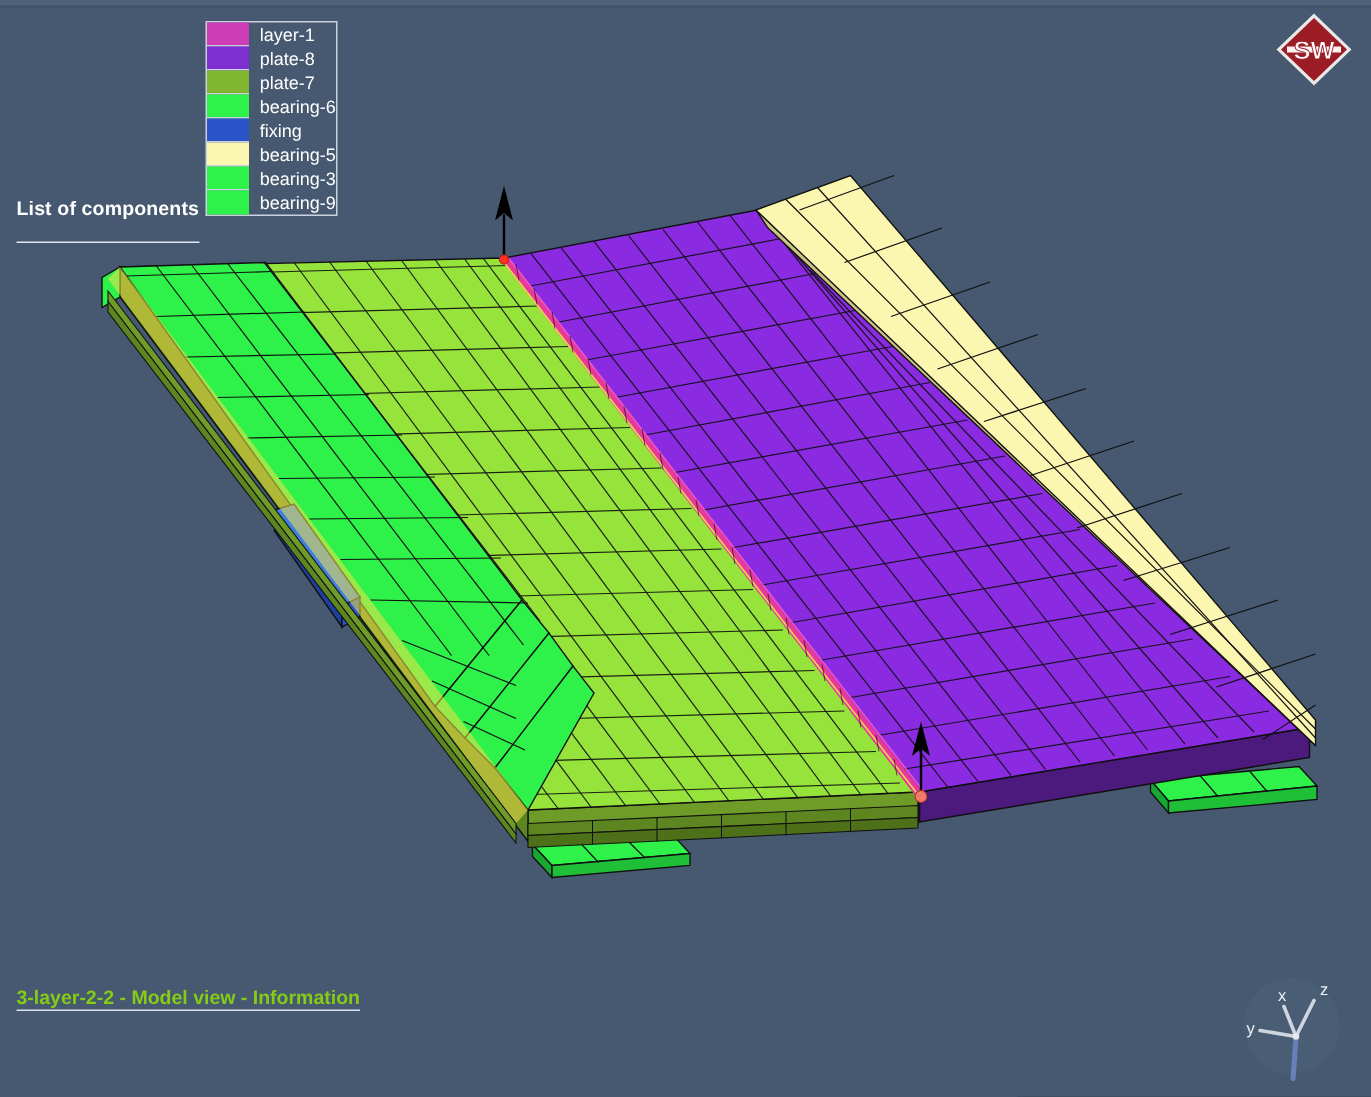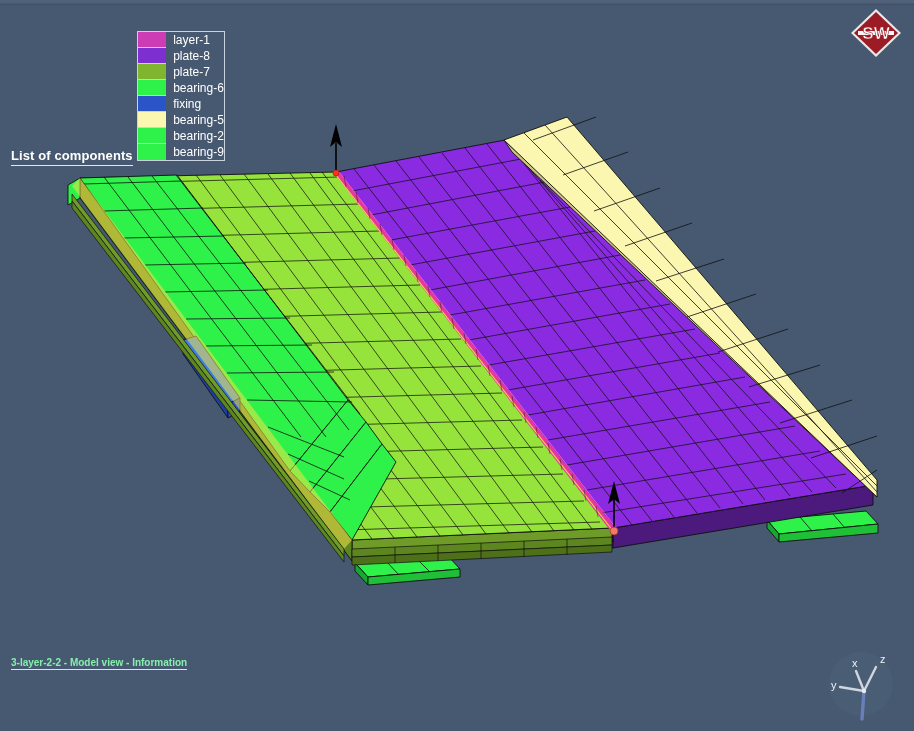--- a/index.html
+++ b/index.html
@@ -40,26 +40,26 @@
     top: 9px;
     z-index: 30;
     user-select: none;
   }
   #legend-title {
     color: #ffffff;
     font-size: 13px;
     font-weight: bold;
     letter-spacing: 0.1px;
     border-bottom: 1px solid #dfe6ef;
-    padding-bottom: 2px;
+    padding-bottom: 15px;
     display: inline-block;
     white-space: nowrap;
   }
   #legend-list {
-    margin-top: 22px;
+    margin-top: 5px;
     border: 1px solid #c9d2de;
     display: inline-block;
     background: transparent;
   }
   .legend-row {
     display: flex;
     align-items: center;
     height: 16px;
   }
   .legend-swatch {
@@ -77,22 +77,22 @@
     white-space: nowrap;
     line-height: 16px;
   }
 
   
   #status-line {
     position: absolute;
     left: 11px;
     top: 657px;
     z-index: 30;
-    color: #86efac;
-    font-size: 10px;
+    color: #84cc16;
+    font-size: 13px;
     font-weight: bold;
     border-bottom: 1px solid #d9e1ea;
     padding-bottom: 1px;
     display: inline-block;
     white-space: nowrap;
     user-select: none;
   }
 
   
   #logo {
@@ -376,21 +376,21 @@
         <div class="legend-label">fixing</div>
       </div>
 
       <div class="legend-row">
         <div class="legend-swatch" style="background:#fbf6b0"></div>
         <div class="legend-label">bearing-5</div>
       </div>
 
       <div class="legend-row">
         <div class="legend-swatch" style="background:#2ef24a"></div>
-        <div class="legend-label">bearing-2</div>
+        <div class="legend-label">bearing-3</div>
       </div>
 
       <div class="legend-row">
         <div class="legend-swatch" style="background:#2ef24a"></div>
         <div class="legend-label">bearing-9</div>
       </div>
 
     </div>
   </div>
 

